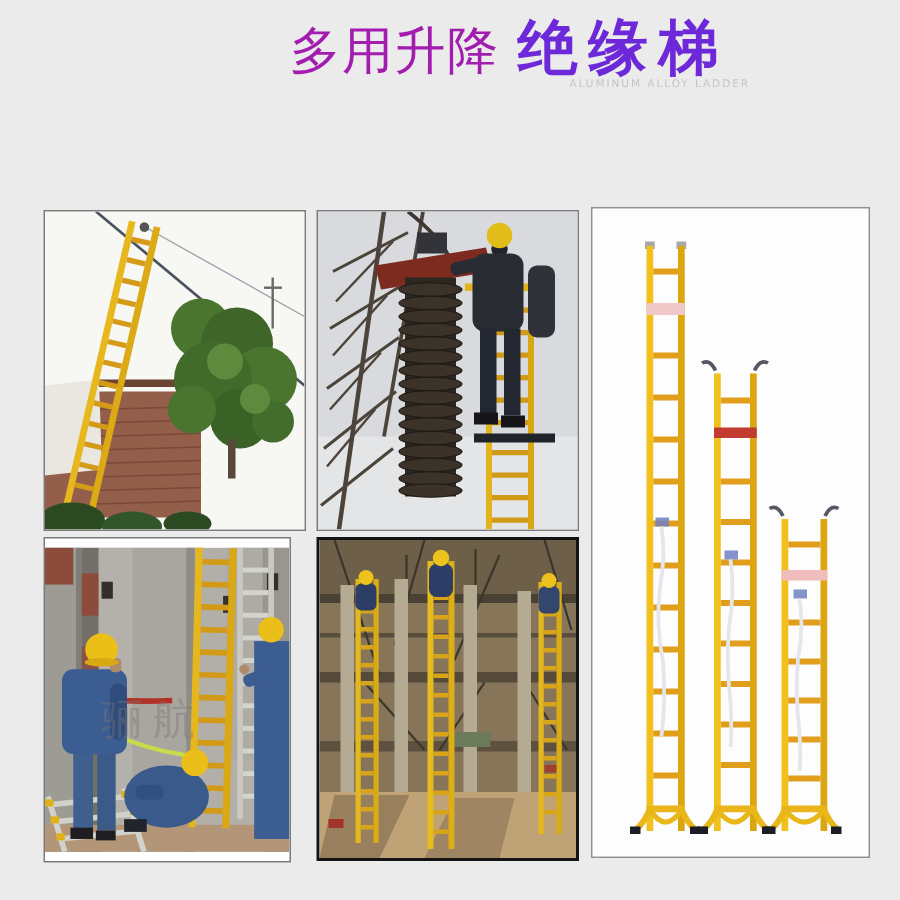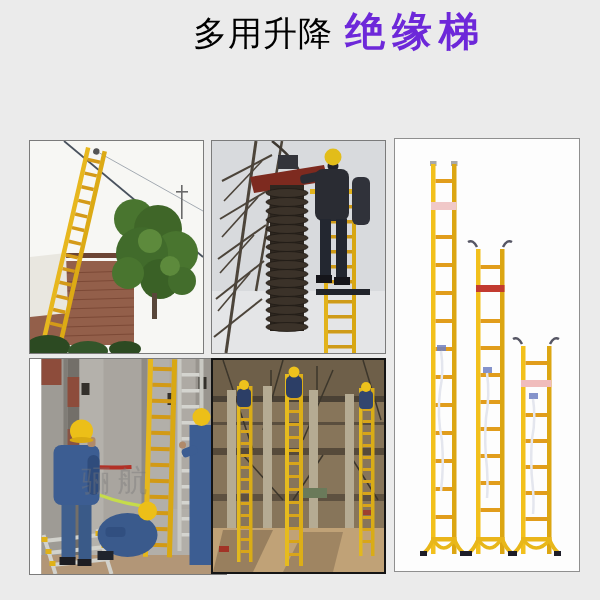--- a/index.html
+++ b/index.html
@@ -1,37 +1,38 @@
 <!DOCTYPE html>
 <html><head>
 <meta charset="utf-8">
 <style>
   html,body{margin:0;padding:0;}
   body{width:600px;height:600px;position:relative;overflow:hidden;
        background:#ebebeb;font-family:"DejaVu Sans","Liberation Sans",sans-serif;}
   .title{position:absolute;left:193px;top:4px;white-space:nowrap;}
-  .title .light{font-size:34px;color:#000000;font-weight:400;letter-spacing:1px;}
+  .title .light{font-size:34px;color:#a21caf;font-weight:400;letter-spacing:1px;}
   .title .bold{font-size:40px;color:#6d28d9;font-weight:700;letter-spacing:7px;margin-left:12px;}
   .subtitle{position:absolute;right:100px;top:51px;text-align:right;
             font-size:7px;line-height:11px;letter-spacing:1.3px;color:#c5c5c8;}
   .photo{position:absolute;border:1px solid #7b7b7b;background:#fff;box-sizing:border-box;overflow:hidden;}
   #photo1{left:29px;top:140px;width:175px;height:214px;}
   #photo2{left:211px;top:140px;width:175px;height:214px;}
-  #photo3{left:29px;top:358px;width:198px;height:217px;}
+  #photo3{left:29px;top:358px;width:165px;height:217px;}
   #photo4{left:211px;top:358px;width:175px;height:216px;border:2px solid #141414;}
   #panel5{left:394px;top:138px;width:186px;height:434px;border:1px solid #8f8f8f;background:#fdfdfd;}
   svg{display:block;width:100%;height:100%;}
 </style>
 </head>
 <body>
 
 <div class="title">
   <span class="light">多用升降</span><span class="bold">绝缘梯</span>
 </div>
 <div class="subtitle">
+  <div>ALUMINUM ALLOY LADDER</div>
 </div>
 
 <div class="photo" id="photo1">
 <svg viewBox="0 0 173 212">
   <rect x="0" y="0" width="173" height="212" fill="#f7f7f4"></rect>
   <path d="M34,0 L173,116" stroke="#49525e" stroke-width="1.8"></path>
   <path d="M66,10 L173,70" stroke="#9aa1aa" stroke-width="0.9"></path>
   <g>
     <rect x="0" y="120" width="104" height="84" fill="#935f4a"></rect>
     <g stroke="#7c4936" stroke-width="1">

